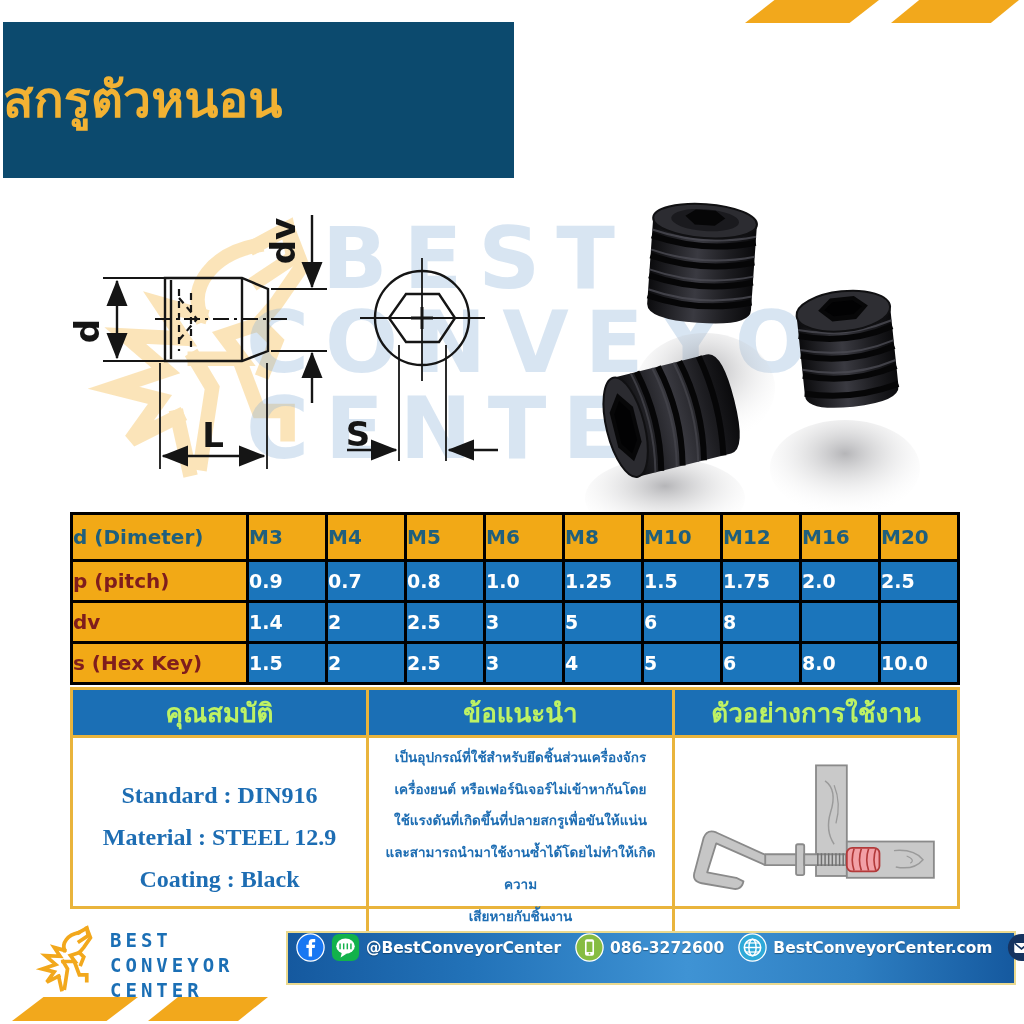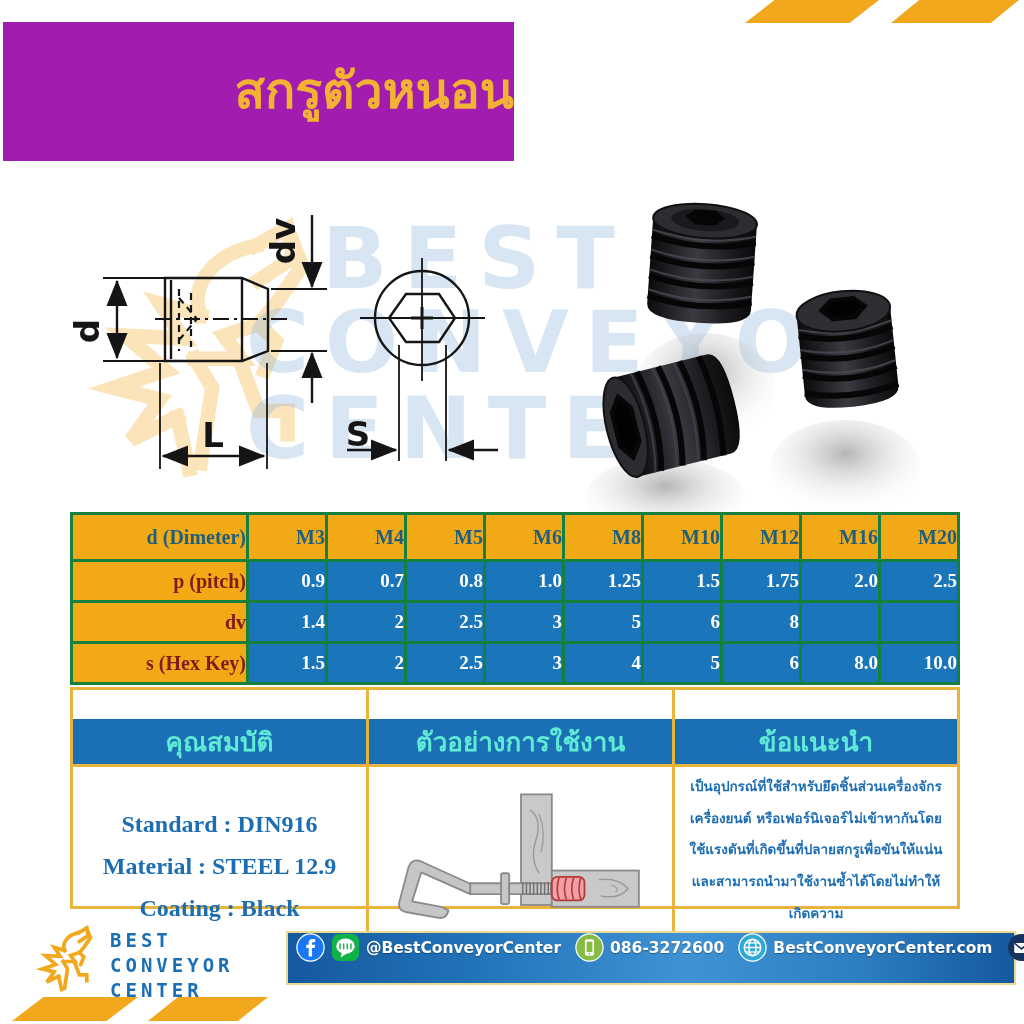--- a/index.html
+++ b/index.html
@@ -1,21 +1,21 @@
 <!DOCTYPE html>
 <html><head>
 <meta charset="utf-8">
 <style>
   html,body{margin:0;padding:0;background:#ffffff;}
   .page{position:relative;width:1024px;height:1024px;background:#fff;overflow:hidden;
         font-family:"DejaVu Sans",sans-serif;}
 
   
-  .title-box{position:absolute;left:3px;top:22px;width:511px;height:139px;background:#a21caf;
-             display:flex;flex-direction:column;align-items:flex-end;justify-content:center;}
+  .title-box{position:absolute;left:3px;top:22px;width:511px;height:156px;background:#0c4a6e;
+             display:flex;flex-direction:column;align-items:flex-start;justify-content:center;}
   .title-l1{color:#f2b233;font-weight:800;font-size:50px;line-height:1.05;}
   .title-l2{color:#f2b233;font-weight:800;font-size:46px;line-height:1.05;}
 
   .top-shape{position:absolute;top:0;height:23px;background:#f2a81c;}
   .top-shape.s1{left:745px;width:134px;clip-path:polygon(22% 0,100% 0,78% 100%,0 100%);}
   .top-shape.s2{left:891px;width:128px;clip-path:polygon(22% 0,100% 0,78% 100%,0 100%);}
 
   
   .mid-band{position:absolute;left:0;top:170px;width:1024px;height:342px;overflow:hidden;}
   .wm-row{position:absolute;font-weight:800;font-size:86px;letter-spacing:16px;
@@ -23,35 +23,35 @@
   .wm-r1{left:322px;top:38px;}
   .wm-r2{left:246px;top:122px;}
   .wm-r3{left:246px;top:208px;}
   .wm-logo{position:absolute;left:28px;top:38px;opacity:0.30;}
   .drawing-svg{position:absolute;left:55px;top:33px;}
   .screws-svg{position:absolute;left:555px;top:13px;}
 
   
   .spec-table{position:absolute;left:70px;top:512px;width:890px;height:164px;
               border-collapse:collapse;table-layout:fixed;}
-  .spec-table td{border:3px solid #15803d;text-align:right;vertical-align:middle;padding:0;font-family:Liberation Serif, serif;}
+  .spec-table td{border:3px solid #000000;text-align:left;vertical-align:middle;padding:0;}
   .spec-table tr.hdr td{height:44px;background:#f2a916;color:#1f5f7d;font-weight:800;font-size:20px;}
   .spec-table td.lbl{background:#f2a916;color:#7f1d1d;font-weight:800;font-size:20px;}
   .spec-table td.val{background:#1b75bb;color:#ffffff;font-size:19px;font-weight:600;}
   .spec-table tr.data td{height:38px;}
   .col-label{width:176px;}
 
   
   .info-box{position:absolute;left:70px;top:687px;width:890px;height:222px;
             border:3px solid #e9b43c;box-sizing:border-box;display:grid;
             grid-template-columns:296px 306px 1fr;background:#fff;}
   .info-col{display:flex;flex-direction:column;border-right:3px solid #e9b43c;min-width:0;}
   .info-col:last-child{border-right:none;}
-  .info-head{height:45px;background:#1b6fb5;border-bottom:3px solid #e9b43c;color:#5eead4;
-             font-weight:800;font-size:26px;display:flex;align-items:center;justify-content:center;margin-top:29px;}
+  .info-head{height:45px;background:#1b6fb5;border-bottom:3px solid #e9b43c;color:#bef264;
+             font-weight:800;font-size:26px;display:flex;align-items:center;justify-content:center;}
   .info-body{flex:1;display:flex;align-items:center;justify-content:center;}
   .prop-lines{display:flex;flex-direction:column;gap:18px;align-items:center;font-family:Liberation Serif, serif;}
   .prop-line{color:#1d6db3;font-weight:800;font-size:24px;line-height:1;}
   .reco-text{color:#1d6db3;font-size:13.5px;font-weight:600;text-align:center;
              line-height:2.35;white-space:pre-line;padding:4px 8px;}
 
   
   .footer-logo-svg{position:absolute;left:32px;top:920px;}
   .footer-logo-text{position:absolute;left:110px;top:928px;color:#1b6fb5;font-weight:800;
                     font-size:19px;letter-spacing:4px;line-height:1.32;font-family:"DejaVu Sans Mono","DejaVu Sans",monospace;}
@@ -303,20 +303,30 @@
       <div class="info-head">คุณสมบัติ</div>
       <div class="info-body">
         <div class="prop-lines">
           <div class="prop-line">Standard : DIN916</div>
           <div class="prop-line">Material : STEEL 12.9</div>
           <div class="prop-line">Coating : Black</div>
         </div>
       </div>
     </div>
     <div class="info-col">
+      <div class="info-head">ข้อแนะนำ</div>
+      <div class="info-body">
+        <div class="reco-text">เป็นอุปกรณ์ที่ใช้สำหรับยึดชิ้นส่วนเครื่องจักร
+เครื่องยนต์ หรือเฟอร์นิเจอร์ไม่เข้าหากันโดย
+ใช้แรงดันที่เกิดขึ้นที่ปลายสกรูเพื่อขันให้แน่น
+และสามารถนำมาใช้งานซ้ำได้โดยไม่ทำให้เกิดความ
+เสียหายกับชิ้นงาน</div>
+      </div>
+    </div>
+    <div class="info-col">
       <div class="info-head">ตัวอย่างการใช้งาน</div>
       <div class="info-body">
 
         <svg width="272" height="158" viewBox="0 0 300 174">
           <g stroke="#8a8a8a" stroke-width="2">
 
             <rect x="150" y="8" width="34" height="122" fill="#c9c9c9"></rect>
             <path d="M160 25 Q174 35 166 60 Q160 80 170 95" fill="none" stroke="#9a9a9a" stroke-width="1.6"></path>
             <path d="M170 30 Q178 50 172 72" fill="none" stroke="#9a9a9a" stroke-width="1.4"></path>
 
@@ -344,30 +354,20 @@
           </g>
 
           <g>
             <rect x="184" y="99" width="36" height="26" rx="6" fill="#f2a0a6" stroke="#b23a3a" stroke-width="2"></rect>
             <path d="M192 100 Q188 112 192 124" fill="none" stroke="#b23a3a" stroke-width="1.8"></path>
             <path d="M200 100 Q196 112 200 124" fill="none" stroke="#b23a3a" stroke-width="1.8"></path>
             <path d="M208 100 Q204 112 208 124" fill="none" stroke="#b23a3a" stroke-width="1.8"></path>
             <path d="M216 100 Q212 112 216 124" fill="none" stroke="#b23a3a" stroke-width="1.8"></path>
           </g>
         </svg>
-      </div>
-    </div>
-    <div class="info-col">
-      <div class="info-head">ข้อแนะนำ</div>
-      <div class="info-body">
-        <div class="reco-text">เป็นอุปกรณ์ที่ใช้สำหรับยึดชิ้นส่วนเครื่องจักร
-เครื่องยนต์ หรือเฟอร์นิเจอร์ไม่เข้าหากันโดย
-ใช้แรงดันที่เกิดขึ้นที่ปลายสกรูเพื่อขันให้แน่น
-และสามารถนำมาใช้งานซ้ำได้โดยไม่ทำให้เกิดความ
-เสียหายกับชิ้นงาน</div>
       </div>
     </div>
   </div>
 
   <svg class="footer-logo-svg" width="74" height="80" viewBox="0 0 100 100">
     <use href="#logo-mark"></use>
   </svg>
   <div class="footer-logo-text">
     <div>BEST</div>
     <div>CONVEYOR</div>

